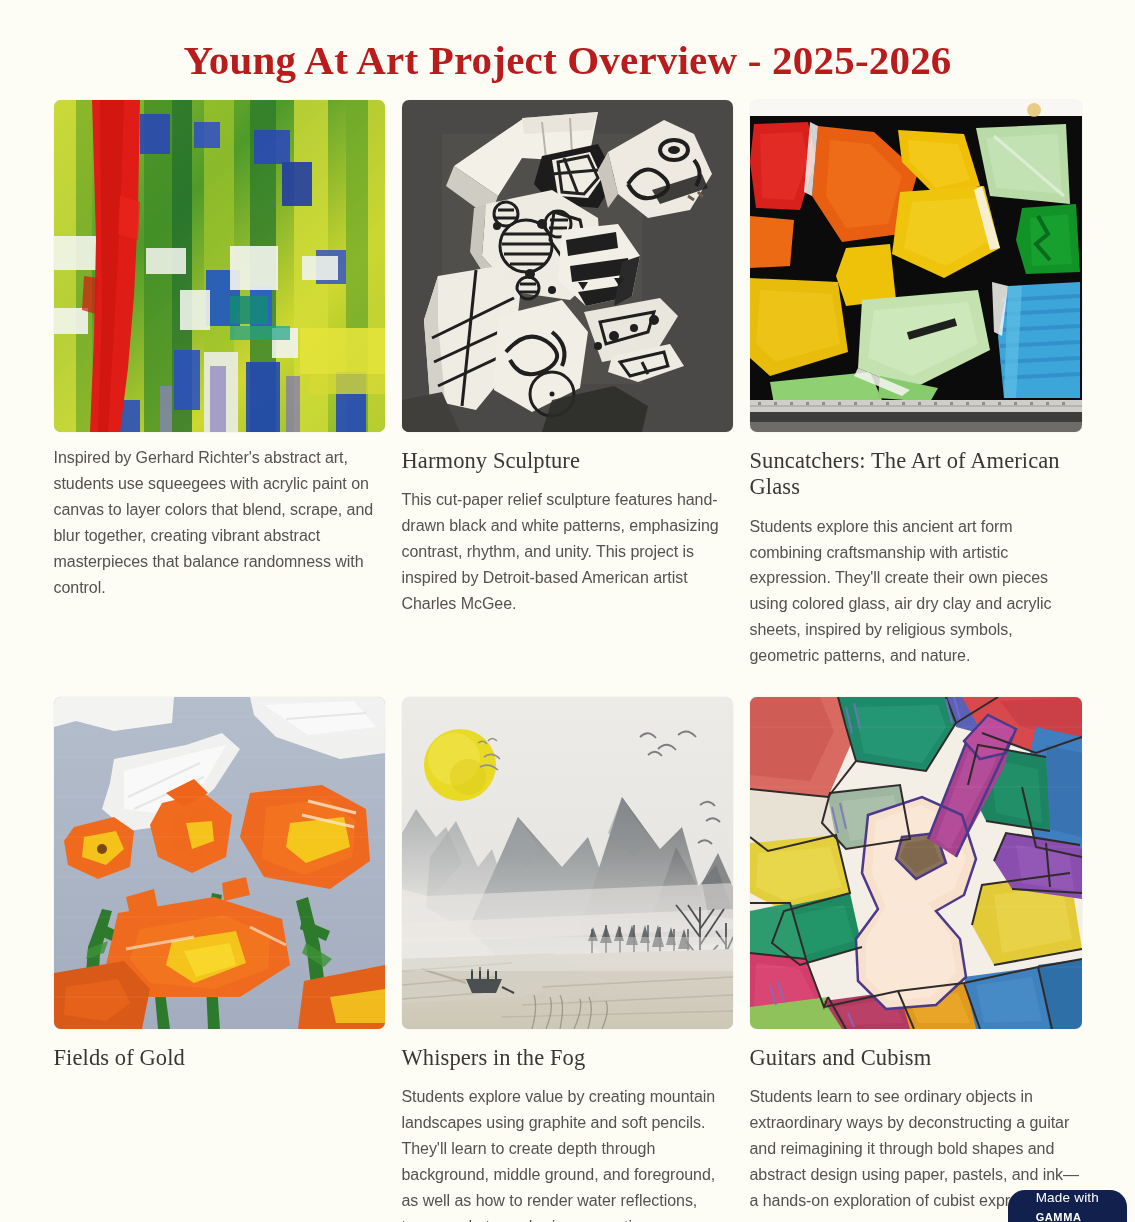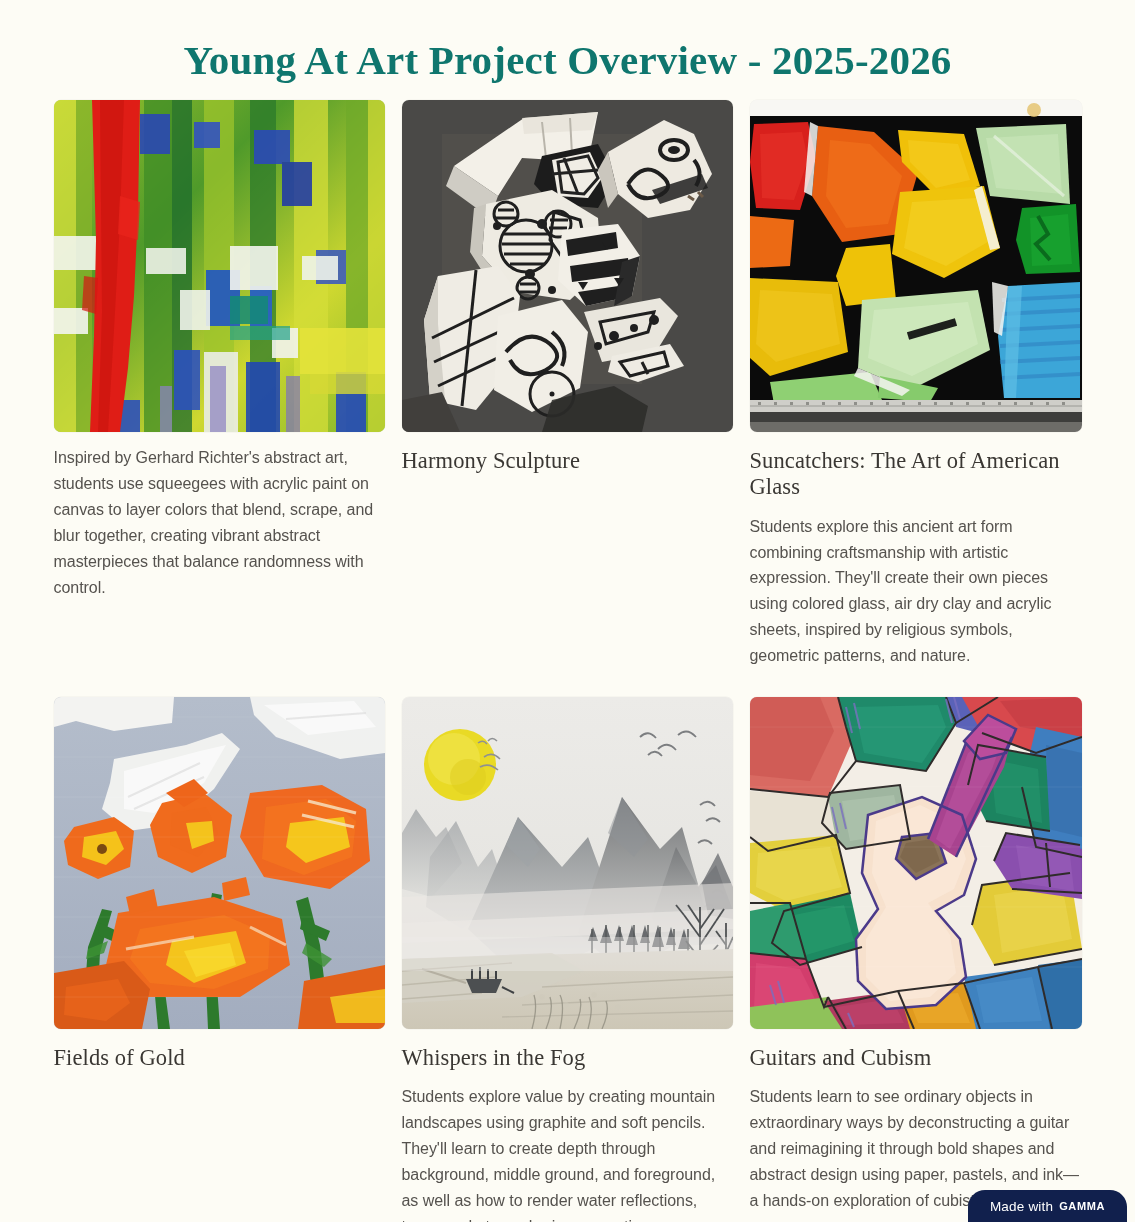--- a/index.html
+++ b/index.html
@@ -73,37 +73,38 @@
 
   
   .gamma-badge {
     position: absolute;
     right: 8px;
     bottom: 0px;
     background: #11204d;
     color: #ffffff;
     border-radius: 17px 17px 0 0;
     height: 32px;
-    padding: 0 22px;
+    padding: 0 28px;
     display: flex;
-    align-items: center;
+    align-items: flex-start;
     gap: 6px;
     font-size: 13.5px;
     letter-spacing: 0.2px;
+    flex-direction: column;
   }
   .gamma-badge .word {
     font-weight: 700;
     letter-spacing: 0.6px;
     font-size: 11px;
   }
 </style>
 </head>
 <body style="background: rgb(253, 252, 245);">
 
-<div class="page-title" style="color: #0f766e;">Young At Art Project Overview - 2025-2026</div>
+<div class="page-title" style="color: #b91c1c;">Young At Art Project Overview - 2025-2026</div>
 
 <div class="grid">
 
   <div class="card">
     <div class="thumb">
       <svg viewBox="0 0 331 332" preserveAspectRatio="none">
         <defs>
           <linearGradient id="g1base" x1="0" y1="0" x2="1" y2="1">
             <stop offset="0" stop-color="#9dc32c"></stop>
             <stop offset="0.35" stop-color="#4f9a2a"></stop>
@@ -261,20 +262,21 @@
         </g>
         <path d="M210 256 L268 244 L282 266 L236 282 L206 272 Z" fill="#eeebe3"></path>
         <path d="M218 262 L262 252 L266 266 L228 276 Z" fill="none" stroke="#1f1f1f" stroke-width="3"></path>
         <path d="M240 262 L246 274" stroke="#1f1f1f" stroke-width="3"></path>
 
         <path d="M150 300 L212 286 L246 306 L240 332 L140 332 Z" fill="#2b2b29" opacity="0.85"></path>
         <path d="M0 300 L40 292 L58 332 L0 332 Z" fill="#413f3c"></path>
       </svg>
     </div>
     <div class="card-title">Harmony Sculpture</div>
+    <div class="card-body">This cut-paper relief sculpture features hand-drawn black and white patterns, emphasizing contrast, rhythm, and unity. This project is inspired by Detroit-based American artist Charles McGee.</div>
   </div>
 
   <div class="card">
     <div class="thumb">
       <svg viewBox="0 0 332 332" preserveAspectRatio="none">
         <rect width="332" height="332" fill="#f4f2ee"></rect>
         <rect x="0" y="14" width="332" height="290" fill="#0b0b0b"></rect>
 
         <path d="M4 24 L58 22 L66 58 L50 110 L6 108 L0 62 Z" fill="#d8201c"></path>
         <path d="M10 34 L52 32 L58 60 L44 100 L12 98 Z" fill="#e8332a" opacity="0.6"></path>

